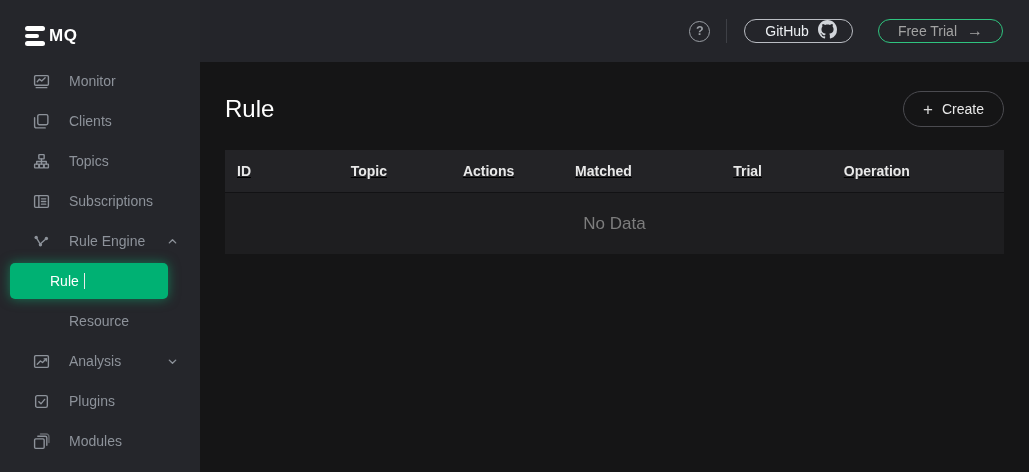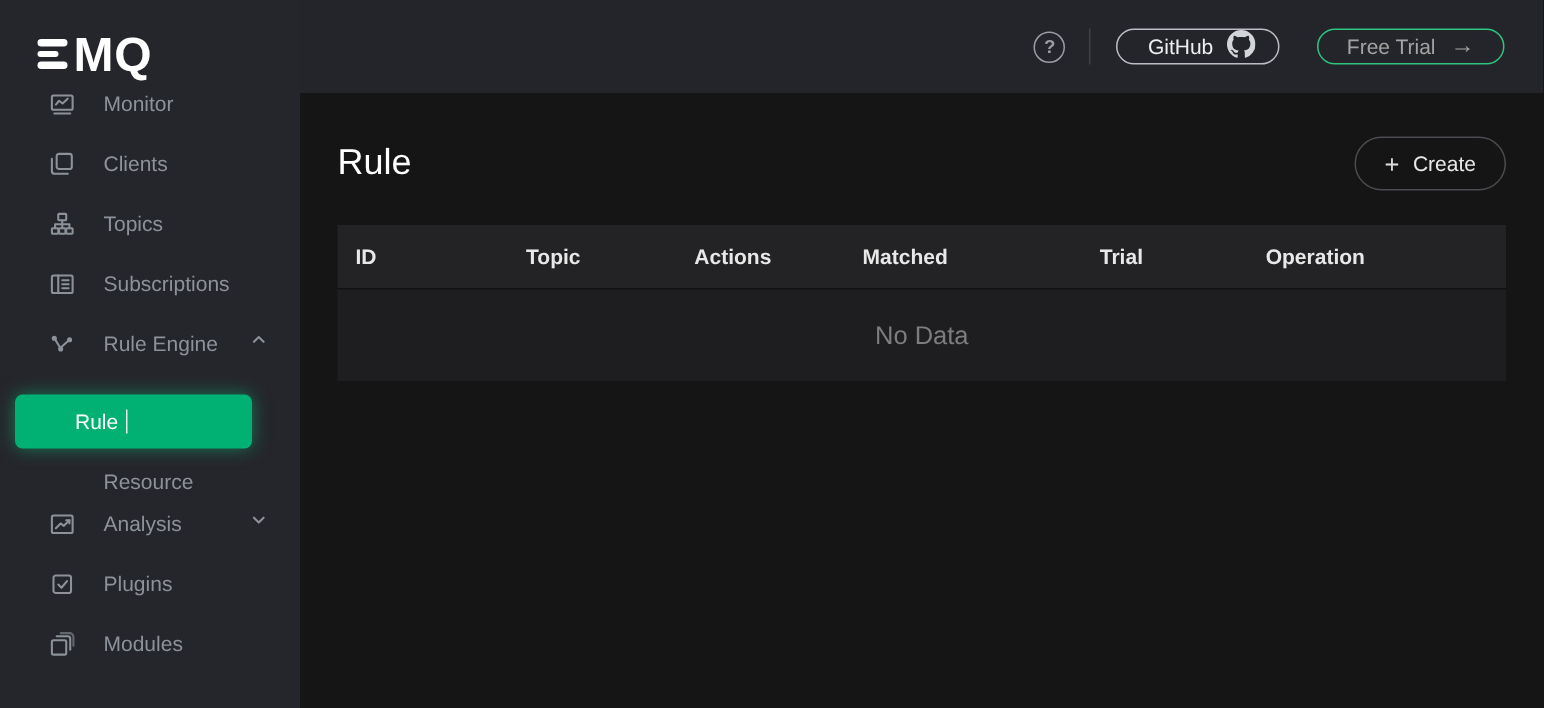--- a/index.html
+++ b/index.html
@@ -9,24 +9,24 @@
 
   
   .sidebar { width:200px; height:472px; background:#25262b; flex:0 0 200px;
              display:flex; flex-direction:column; }
   .logo { padding:17px 0 0 25px; display:flex; align-items:center; height:55px; }
   .logo-bars { display:flex; flex-direction:column; gap:3px; margin-right:4px; }
   .logo-bars i { display:block; height:4.5px; background:#fff; border-radius:2.5px; }
   .logo-bars i:nth-child(1){ width:20px; }
   .logo-bars i:nth-child(2){ width:14px; }
   .logo-bars i:nth-child(3){ width:20px; }
-  .logo-text { color:#fff; font-size:32px; font-weight:700; letter-spacing:.5px; }
+  .logo-text { color:#fff; font-size:17px; font-weight:700; letter-spacing:.5px; }
 
   .nav { margin-top:6px; }
-  .nav-item { height:40px; display:flex; align-items:flex-start; padding-left:33px;
+  .nav-item { height:40px; display:flex; align-items:center; padding-left:33px;
               color:#8d929a; font-size:14px; cursor:pointer; }
   .nav-item .icon { width:17px; height:17px; margin-right:19px; display:flex;
                     align-items:center; justify-content:center; }
   .nav-item svg { stroke:#8d929a; fill:none; stroke-width:1.3; stroke-linecap:round; stroke-linejoin:round; }
   .chev { margin-left:auto; margin-right:22px; display:flex; }
   .chev svg { stroke:#8d929a; fill:none; stroke-width:1.5; }
 
   .nav-sub { height:40px; display:flex; align-items:center; padding-left:52px;
              color:#8d929a; font-size:14px; cursor:pointer;margin-left:17px; }
   .nav-sub.active { height:36px; margin:2px 32px 2px 10px; padding-left:40px;
@@ -53,21 +53,21 @@
   .content { flex:1; background:#151516; padding:0 25px; }
   .title-row { margin-top:29px; display:flex; align-items:center; justify-content:space-between; }
   .page-title { color:#ffffff; font-size:24px; font-weight:500; }
   .create-btn { height:36px; border-radius:18px; border:1px solid #4b4b50; background:transparent;
                 color:#e8e8e8; font-size:14px; display:flex; align-items:center; gap:9px;
                 padding:0 19px; cursor:pointer; font-family:"Liberation Sans", sans-serif; }
   .create-btn .plus { font-size:17px; font-weight:400; color:#dcdcdc; line-height:1; }
 
   
   .table { margin-top:23px; }
-  .thead { display:flex; height:42px; align-items:center; background:#232326; }
+  .thead { display:flex; height:42px; align-items:center; background:#232326;text-decoration:underline; }
   .th { font-size:14px; font-weight:700; color:#e8e8e8; padding-left:12px; }
   .c0{width:14.6%;} .c1{width:14.4%;} .c2{width:14.4%;} .c3{width:20.3%;} .c4{width:14.2%;} .c5{width:22.1%;}
   .tbody { background:#1e1e20; border-top:1px solid #121214; height:62px;
            display:flex; align-items:center; justify-content:center; }
   .empty { color:#7d7d7d; font-size:17px; }
 </style>
 </head>
 <body>
 
 <div class="app">

